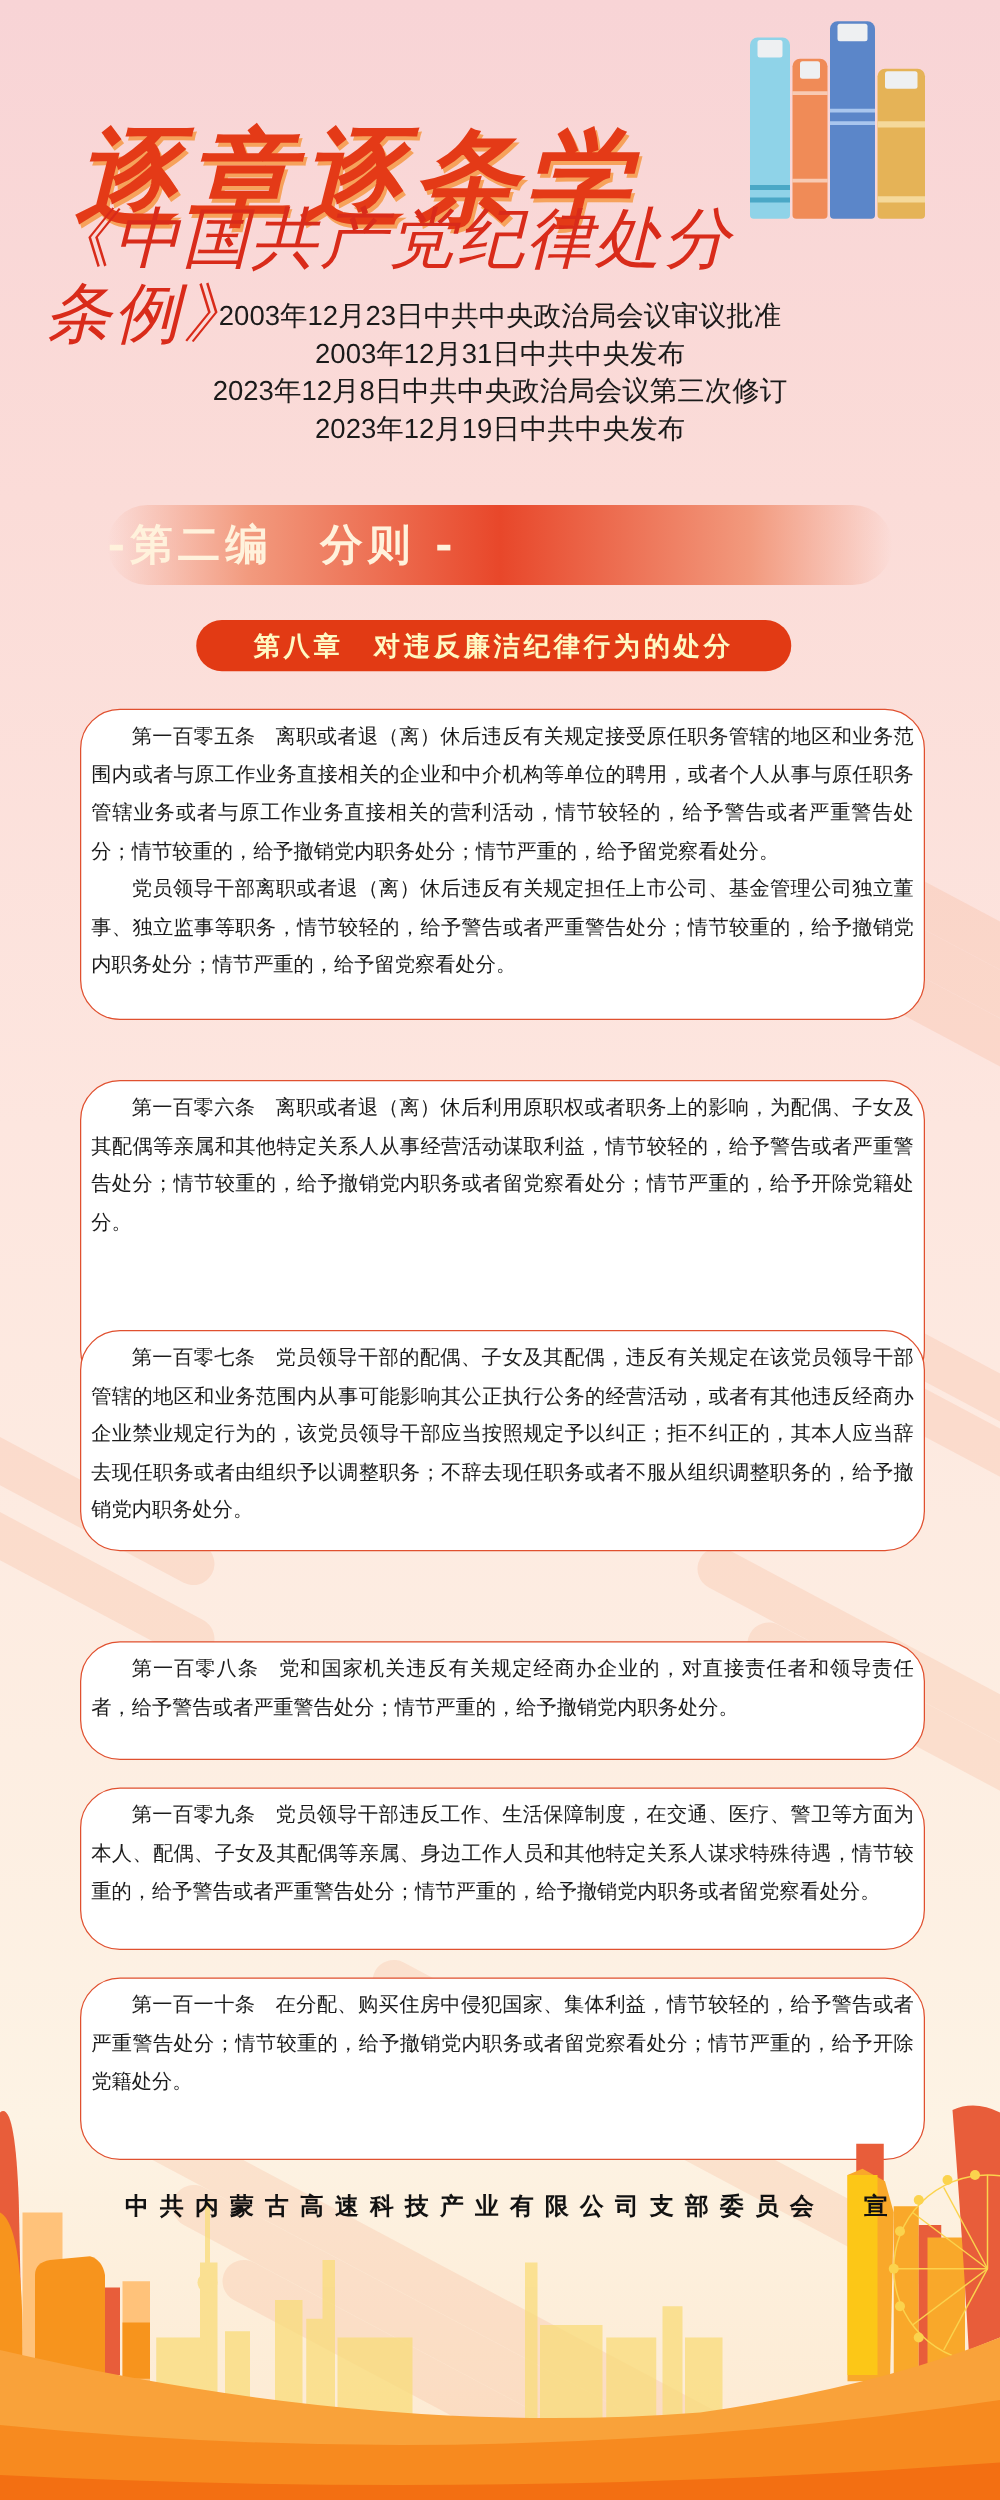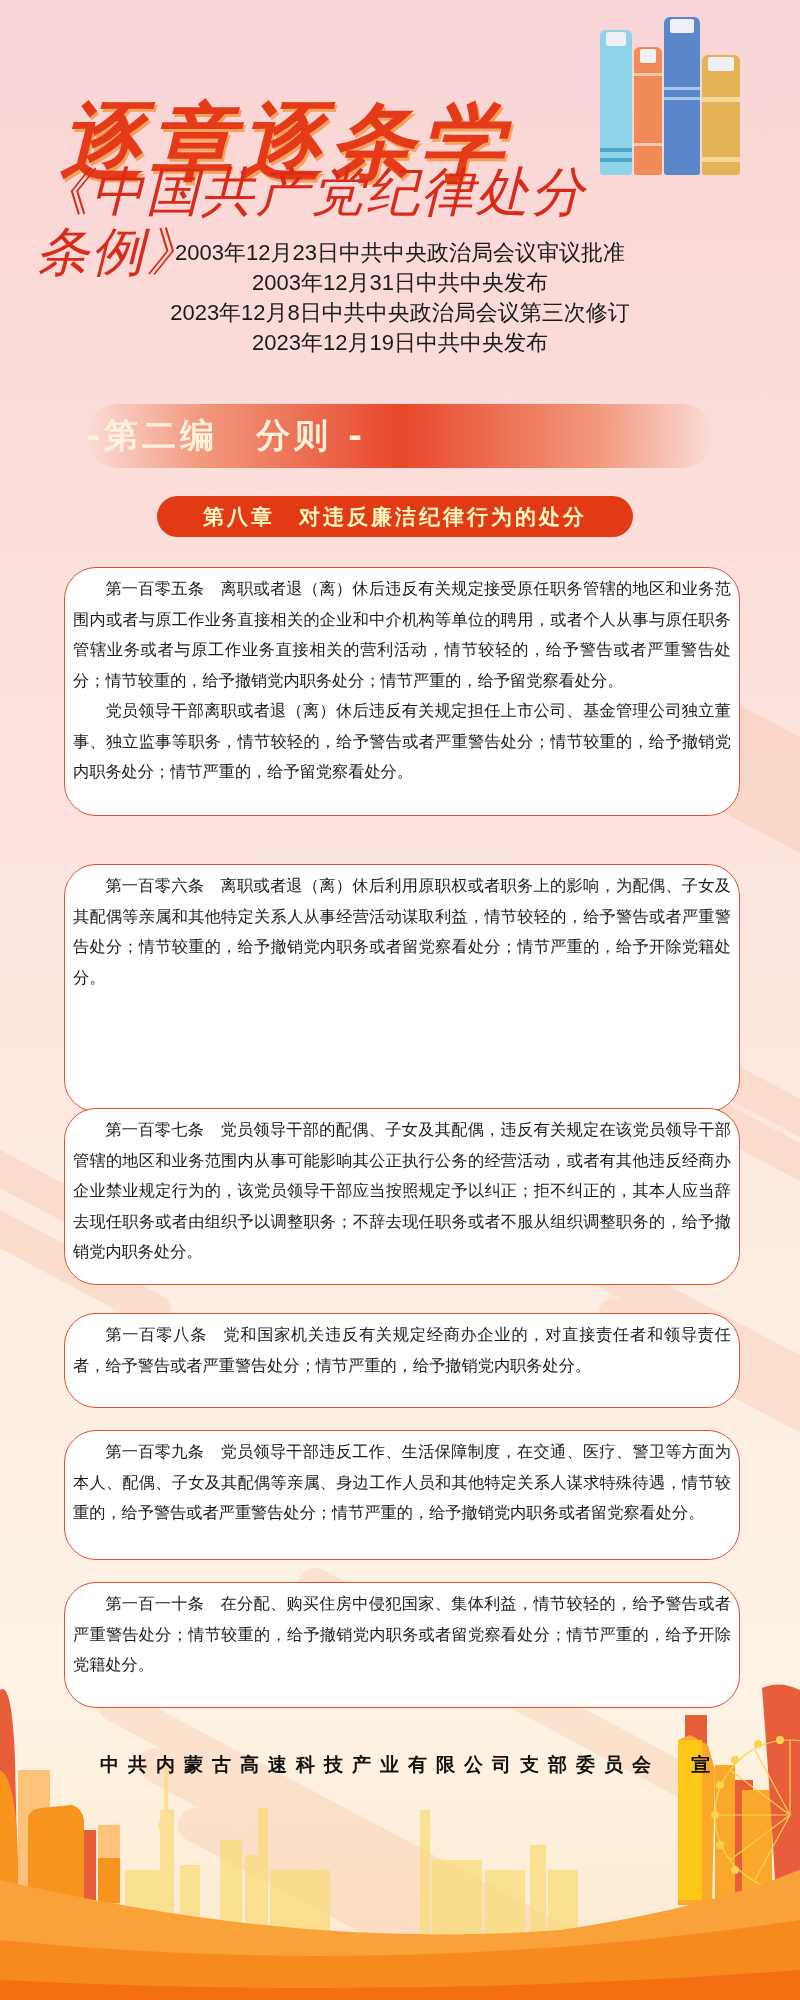--- a/index.html
+++ b/index.html
@@ -142,33 +142,33 @@
 
 <div class="card" style="top:567px;height:249px;">
   <p><span class="art-no">第一百零五条</span><span>离职或者退（离）休后违反有关规定接受原任职务管辖的地区和业务范围内或者与原工作业务直接相关的企业和中介机构等单位的聘用，或者个人从事与原任职务管辖业务或者与原工作业务直接相关的营利活动，情节较轻的，给予警告或者严重警告处分；情节较重的，给予撤销党内职务处分；情节严重的，给予留党察看处分。</span></p>
   <p><span>党员领导干部离职或者退（离）休后违反有关规定担任上市公司、基金管理公司独立董事、独立监事等职务，情节较轻的，给予警告或者严重警告处分；情节较重的，给予撤销党内职务处分；情节严重的，给予留党察看处分。</span></p>
 </div>
 
 <div class="card" style="top:835px;height:248px;margin-top:29px;">
   <p><span class="art-no">第一百零六条</span><span>离职或者退（离）休后利用原职权或者职务上的影响，为配偶、子女及其配偶等亲属和其他特定关系人从事经营活动谋取利益，情节较轻的，给予警告或者严重警告处分；情节较重的，给予撤销党内职务或者留党察看处分；情节严重的，给予开除党籍处分。</span></p>
 </div>
 
-<div class="card" style="top:1108px;height:177px;">
+<div class="card" style="top:1064px;height:177px;">
   <p><span class="art-no">第一百零七条</span><span>党员领导干部的配偶、子女及其配偶，违反有关规定在该党员领导干部管辖的地区和业务范围内从事可能影响其公正执行公务的经营活动，或者有其他违反经商办企业禁业规定行为的，该党员领导干部应当按照规定予以纠正；拒不纠正的，其本人应当辞去现任职务或者由组织予以调整职务；不辞去现任职务或者不服从组织调整职务的，给予撤销党内职务处分。</span></p>
 </div>
 
 <div class="card" style="top:1313px;height:95px;">
   <p><span class="art-no">第一百零八条</span><span>党和国家机关违反有关规定经商办企业的，对直接责任者和领导责任者，给予警告或者严重警告处分；情节严重的，给予撤销党内职务处分。</span></p>
 </div>
 
 <div class="card" style="top:1430px;height:130px;">
   <p><span class="art-no">第一百零九条</span><span>党员领导干部违反工作、生活保障制度，在交通、医疗、警卫等方面为本人、配偶、子女及其配偶等亲属、身边工作人员和其他特定关系人谋求特殊待遇，情节较重的，给予警告或者严重警告处分；情节严重的，给予撤销党内职务或者留党察看处分。</span></p>
 </div>
 
-<div class="card" style="top:1582px;height:126px;">
+<div class="card" style="top:1582px;height:146px;">
   <p><span class="art-no">第一百一十条</span><span>在分配、购买住房中侵犯国家、集体利益，情节较轻的，给予警告或者严重警告处分；情节较重的，给予撤销党内职务或者留党察看处分；情节严重的，给予开除党籍处分。</span></p>
 </div>
 
 <svg class="skyline" viewBox="0 0 800 360" xmlns="http://www.w3.org/2000/svg">
 
   <g fill="#f9dc7a" opacity="0.75">
     <rect x="160" y="170" width="14" height="120"></rect>
     <circle cx="166" cy="186" r="8"></circle>
     <rect x="164" y="120" width="4" height="60"></rect>
     <rect x="125" y="230" width="40" height="70"></rect>

